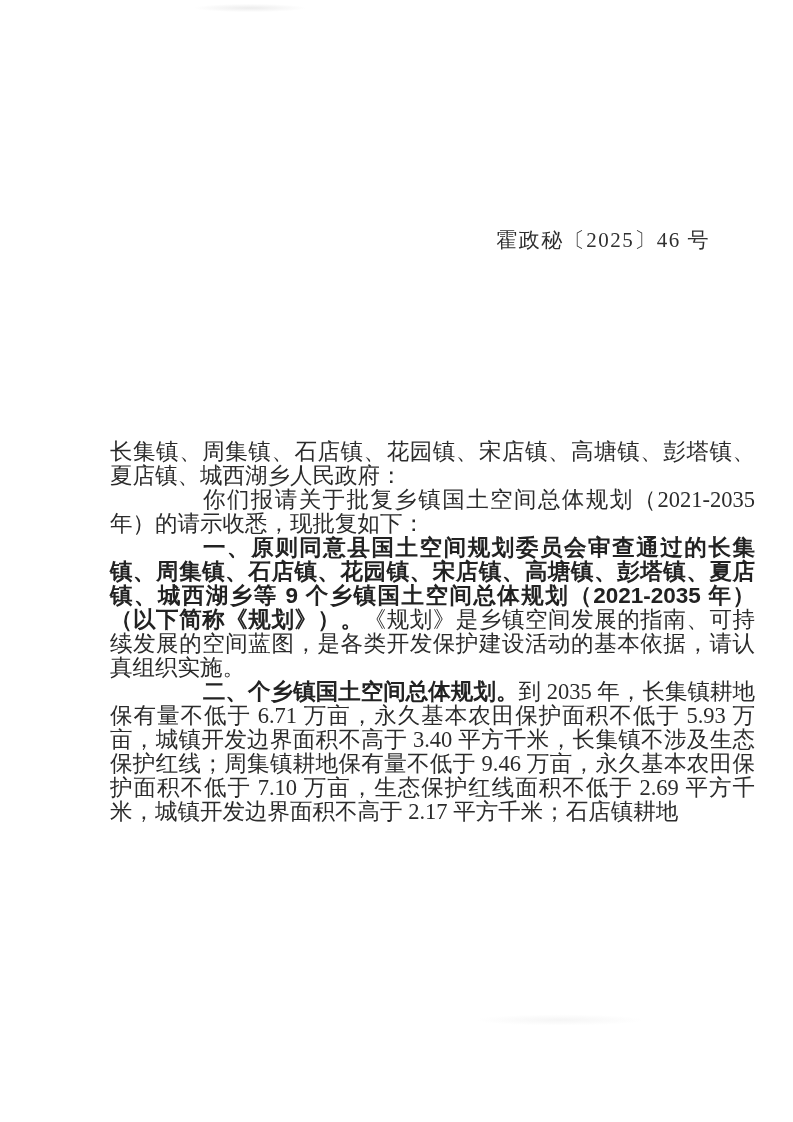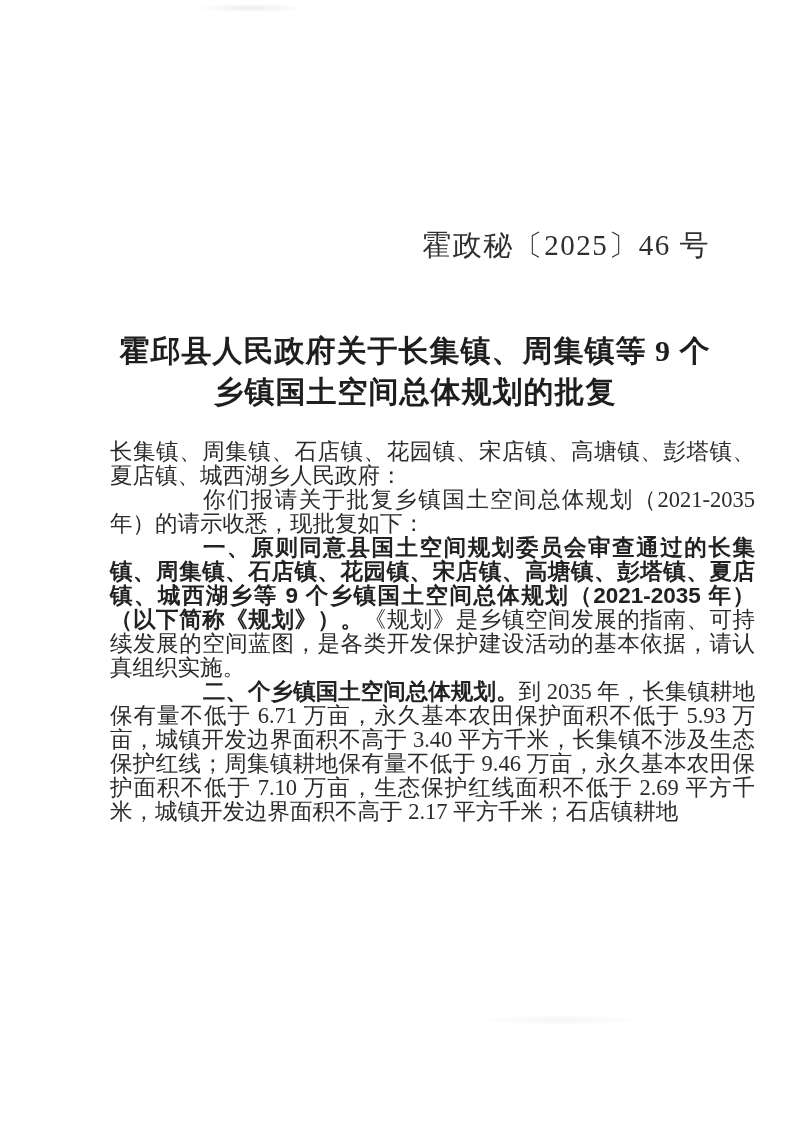--- a/index.html
+++ b/index.html
@@ -16,21 +16,21 @@
       radial-gradient(ellipse 120px 8px at 560px 1020px, rgba(200,200,200,0.18), rgba(255,255,255,0) 70%),
       #ffffff;
     overflow: hidden;
     color: #2b2b2b;
   }
   .doc-number {
     position: absolute;
     top: 226px;
     right: 83px;
     font-family: "Liberation Serif", serif;
-    font-size: 29px;
+    font-size: 21px;
     letter-spacing: 1.5px;
     color: #2f2f2f;
     white-space: nowrap;
   }
   .doc-title {
     position: absolute;
     top: 330px;
     left: 110px;
     width: 610px;
     text-align: center;
@@ -69,24 +69,20 @@
     margin-left: 48px;
   }
 </style>
 </head>
 <body>
 
 <div class="page">
 
   <div class="doc-number">霍政秘〔2025〕46 号</div>
 
-  <div class="doc-title">
-    <div>霍邱县人民政府关于长集镇、周集镇等 9 个</div>
-    <div>乡镇国土空间总体规划的批复</div>
-  </div>
 
   <div class="doc-body">
     <p class="salutation">长集镇、周集镇、石店镇、花园镇、宋店镇、高塘镇、彭塔镇、夏店镇、城西湖乡人民政府：</p>
 
     <p class="para"><span class="lead-bold"></span><span>你们报请关于批复乡镇国土空间总体规划（2021-2035 年）的请示收悉，现批复如下：</span></p>
 
     <p class="para"><span class="lead-bold">一、原则同意县国土空间规划委员会审查通过的长集镇、周集镇、石店镇、花园镇、宋店镇、高塘镇、彭塔镇、夏店镇、城西湖乡等 9 个乡镇国土空间总体规划（2021-2035 年）（以下简称《规划》）。</span><span>《规划》是乡镇空间发展的指南、可持续发展的空间蓝图，是各类开发保护建设活动的基本依据，请认真组织实施。</span></p>
 
     <p class="para"><span class="lead-bold">二、个乡镇国土空间总体规划。</span><span>到 2035 年，长集镇耕地保有量不低于 6.71 万亩，永久基本农田保护面积不低于 5.93 万亩，城镇开发边界面积不高于 3.40 平方千米，长集镇不涉及生态保护红线；周集镇耕地保有量不低于 9.46 万亩，永久基本农田保护面积不低于 7.10 万亩，生态保护红线面积不低于 2.69 平方千米，城镇开发边界面积不高于 2.17 平方千米；石店镇耕地</span></p>
   </div>

